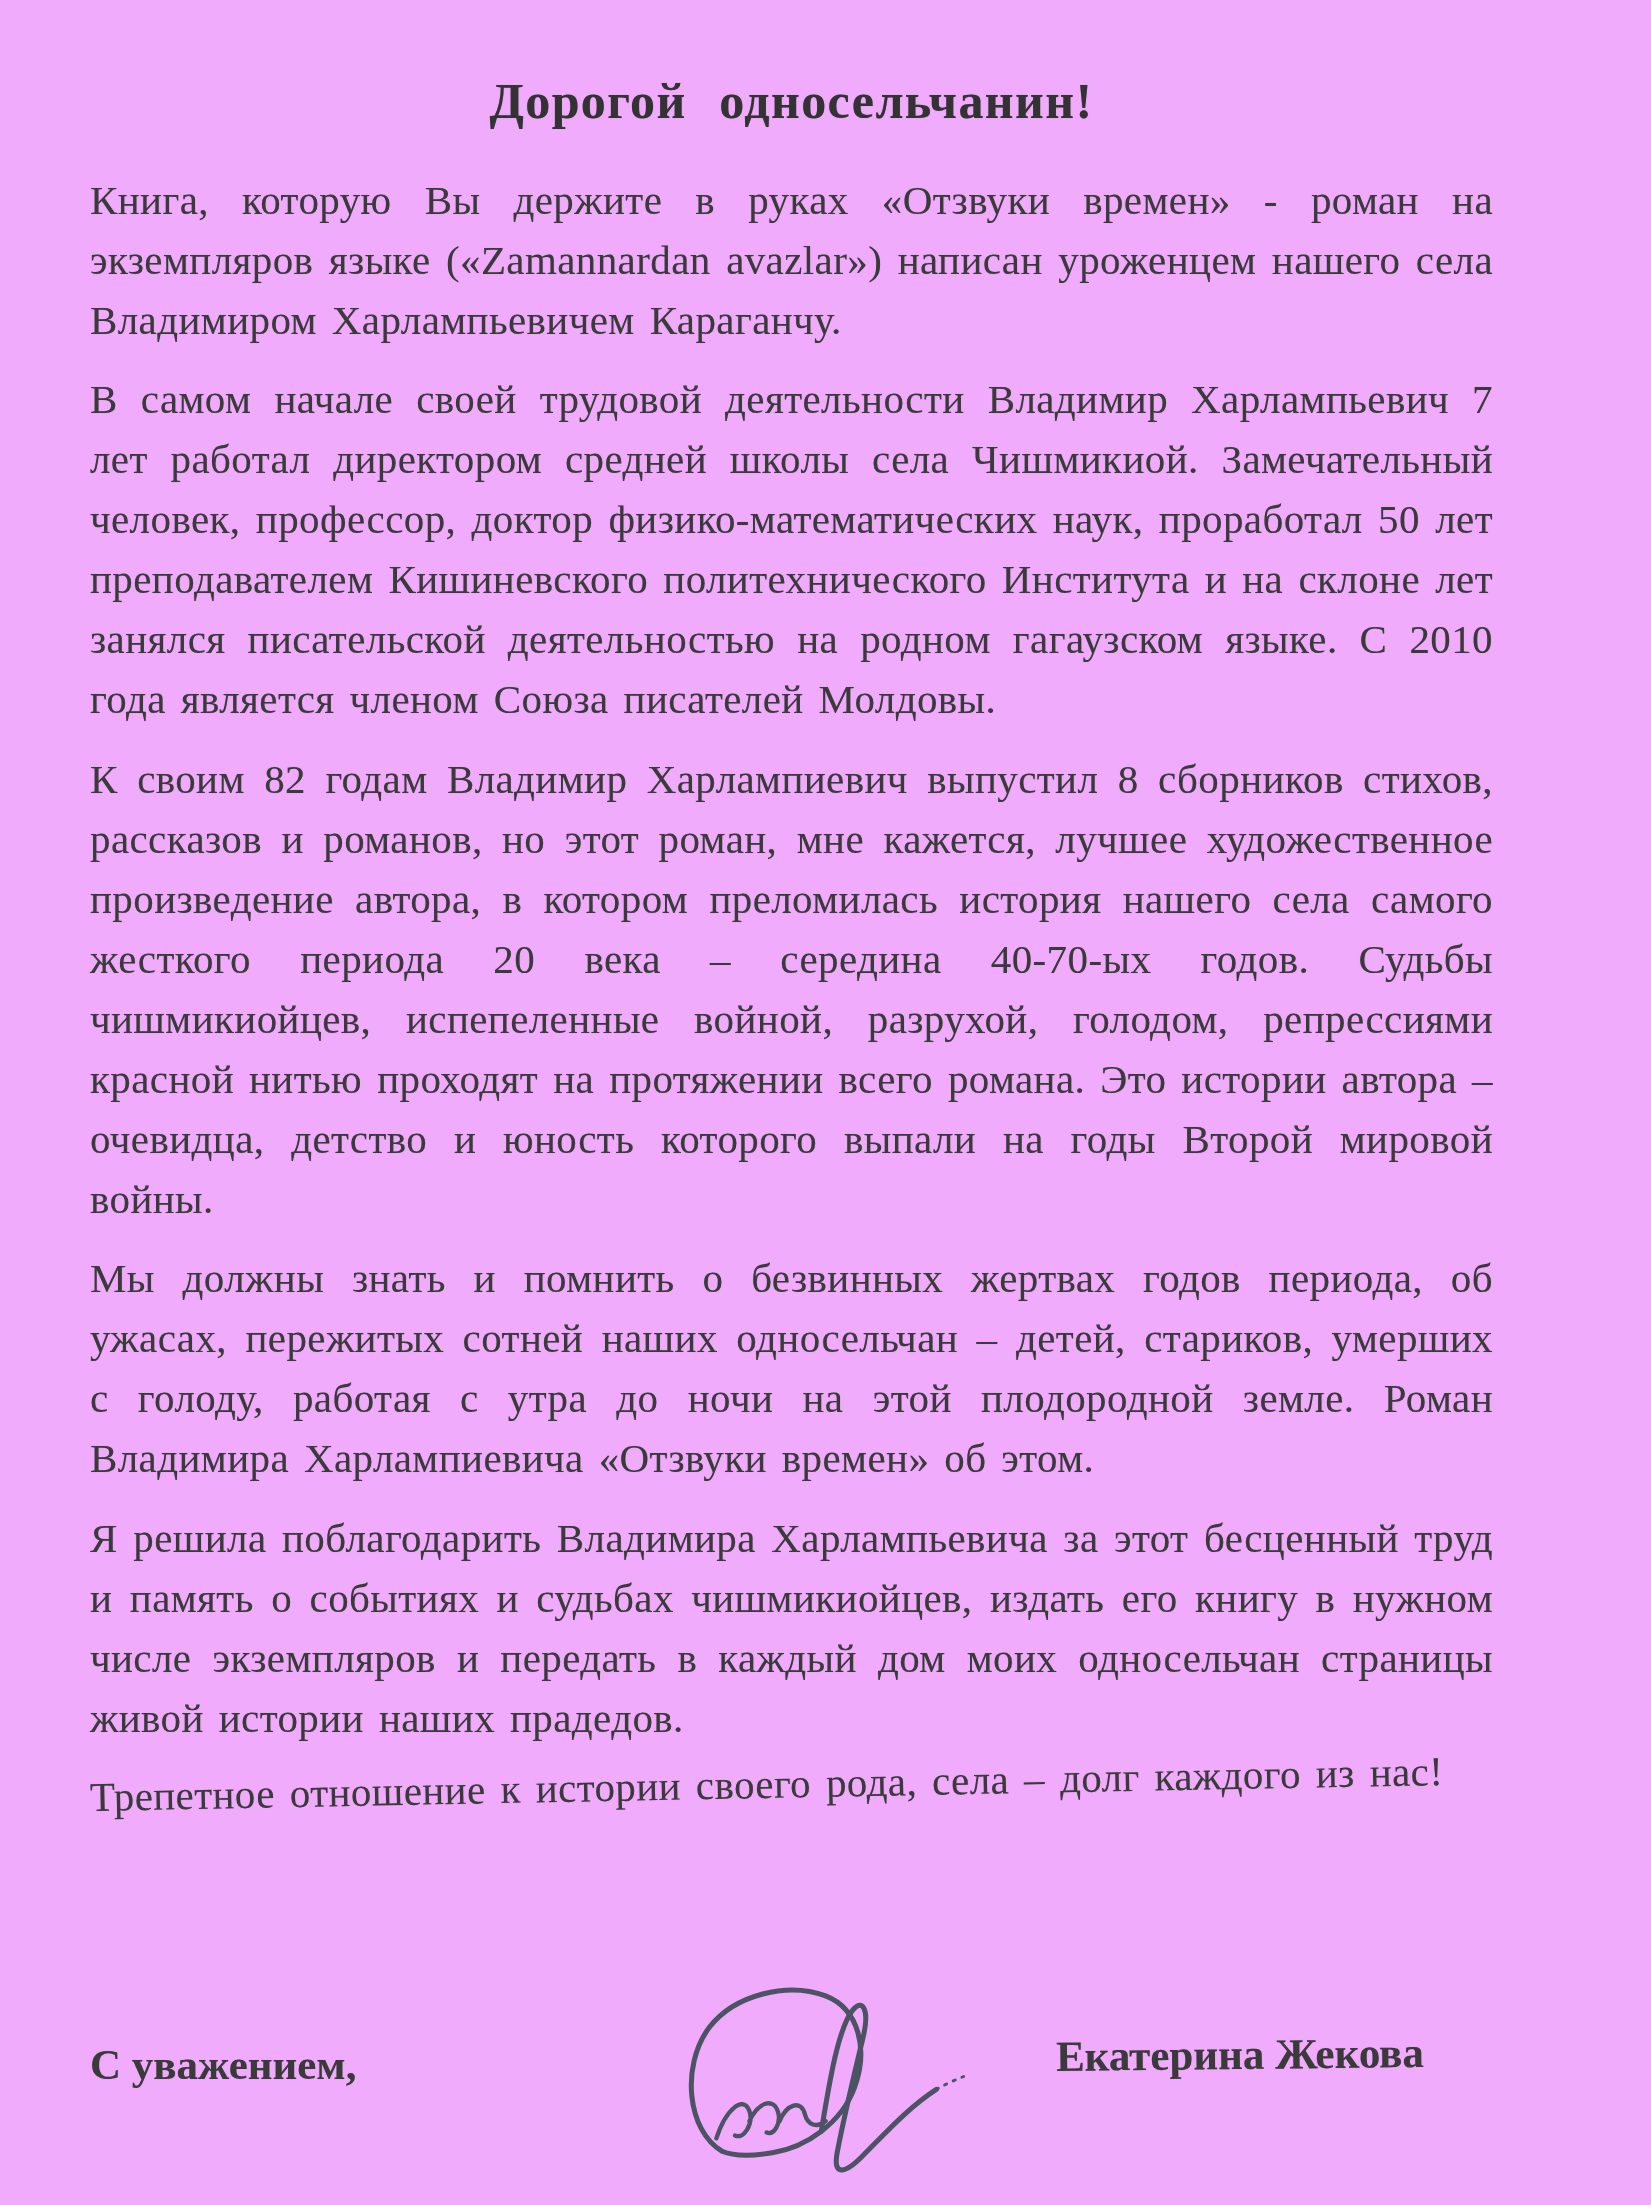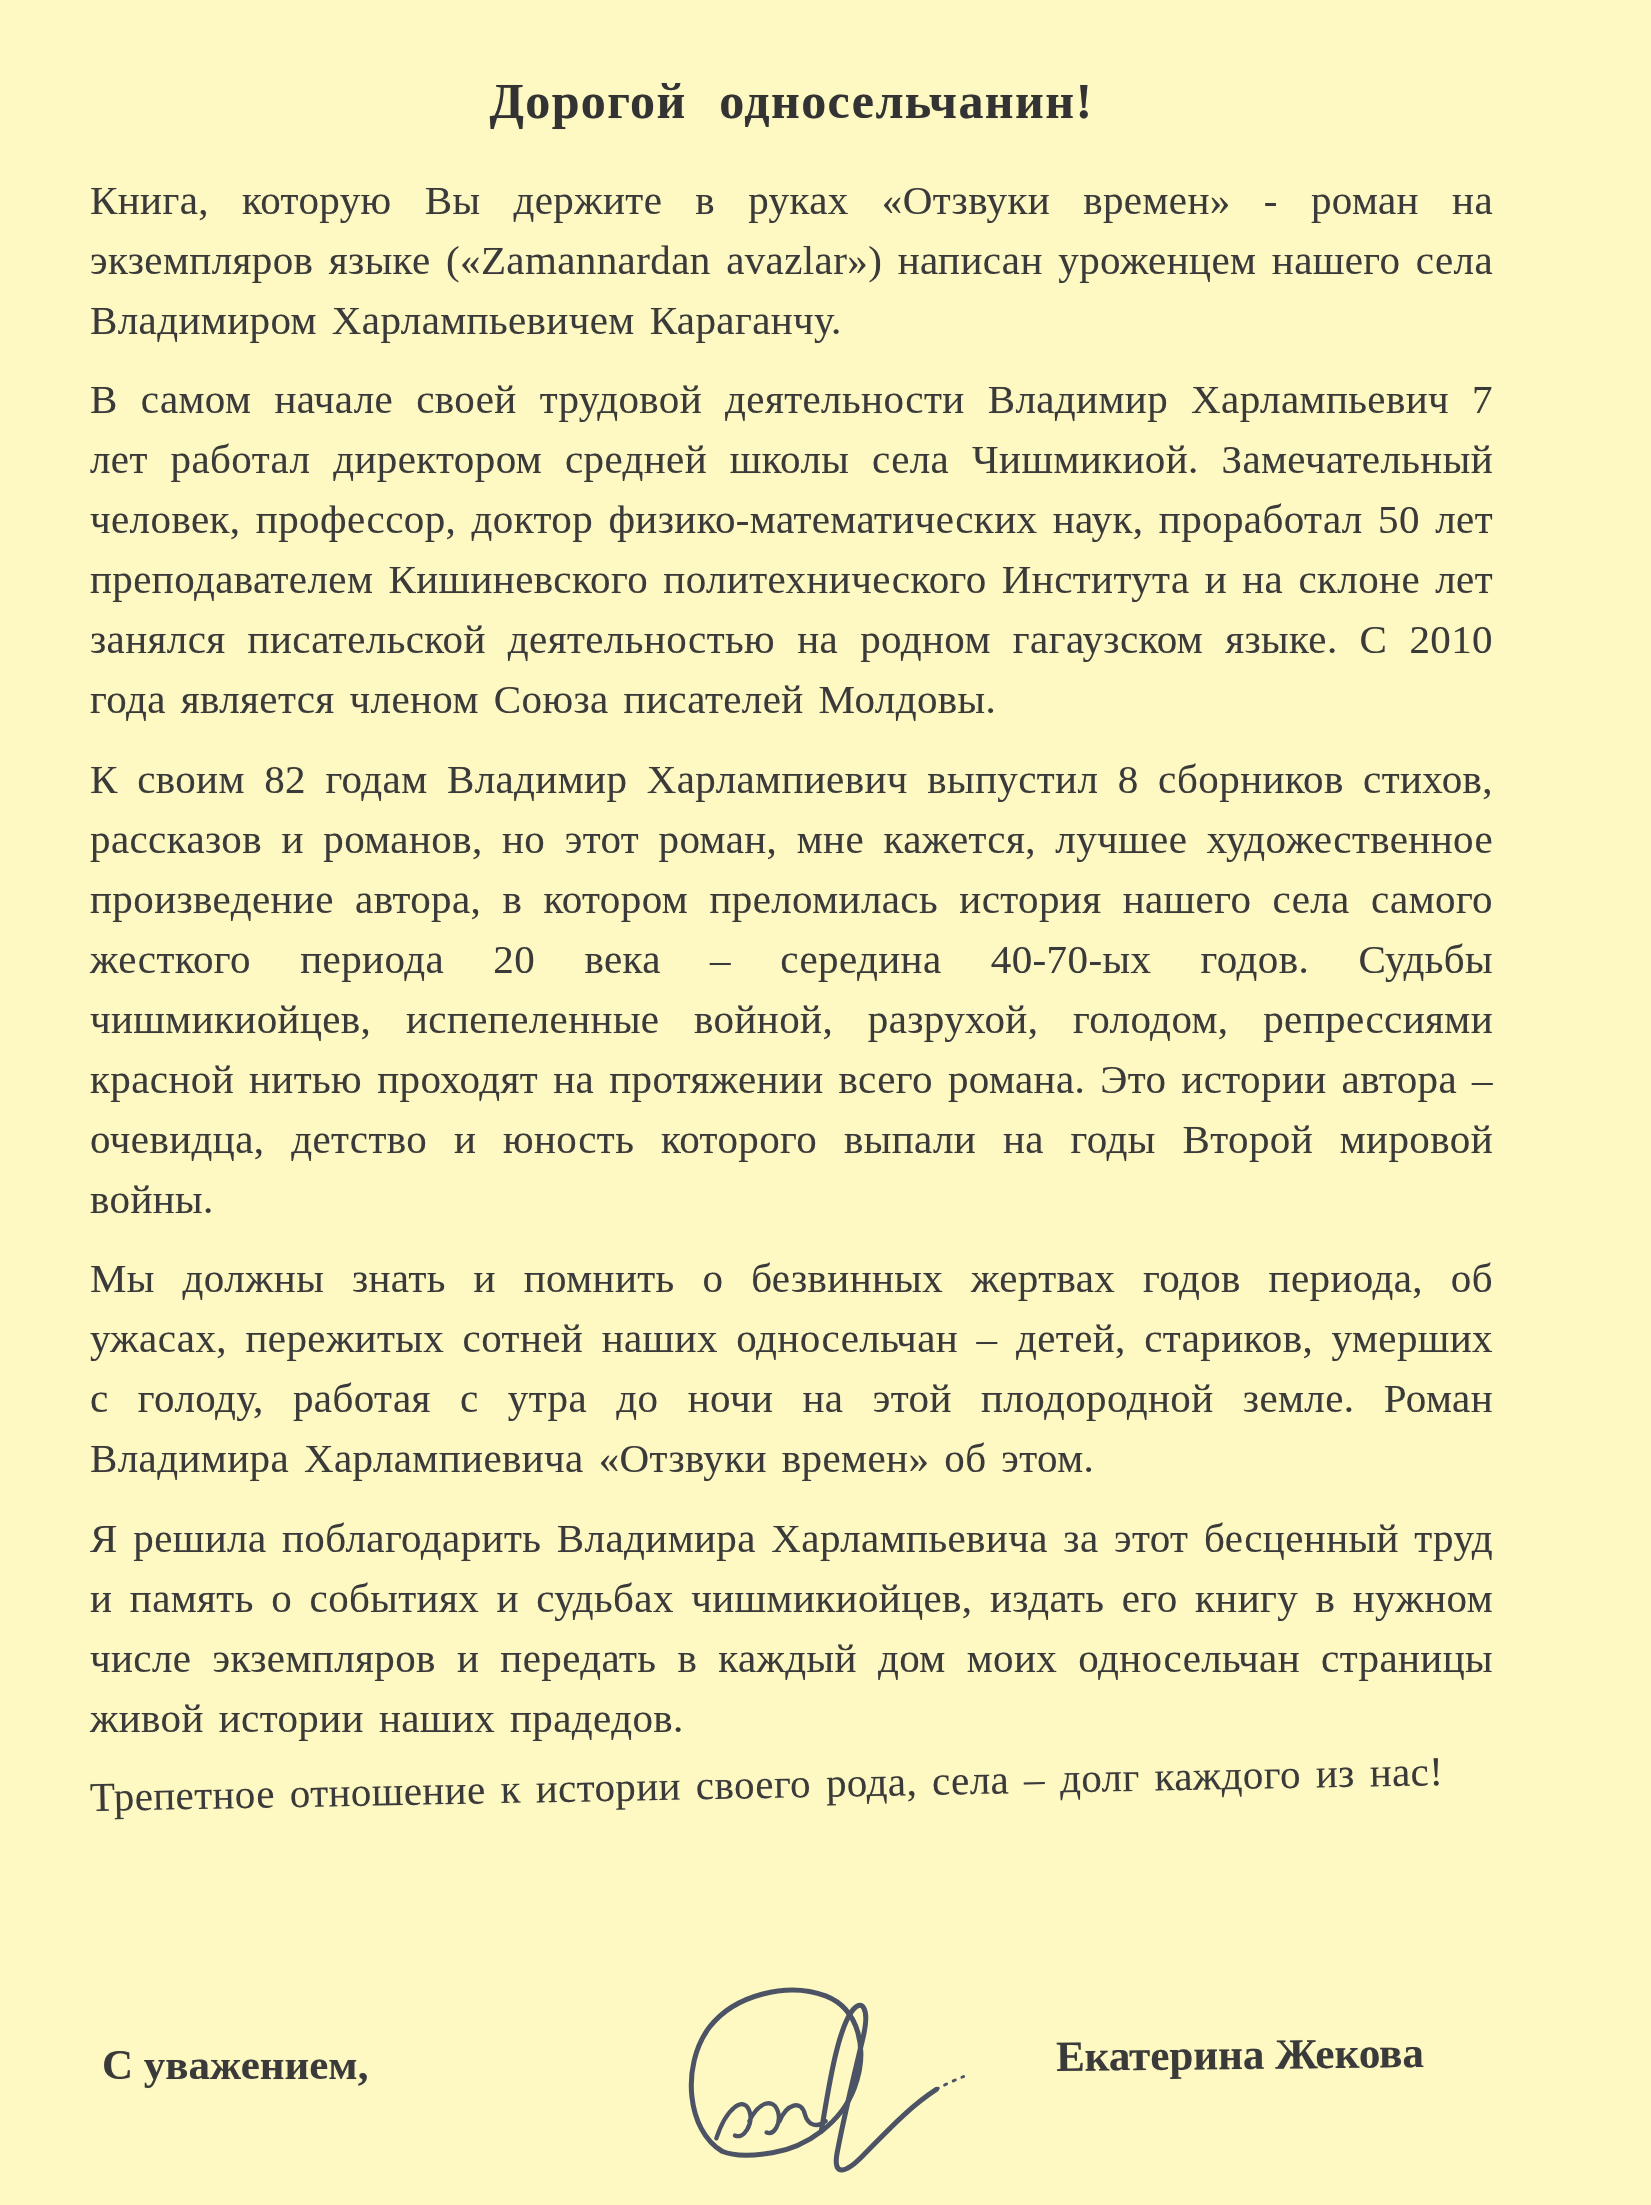--- a/index.html
+++ b/index.html
@@ -4,21 +4,21 @@
 <style>
   html, body {
     margin: 0;
     padding: 0;
     background: #ffffff;
   }
   .page {
     position: relative;
     width: 1651px;
     height: 2205px;
-    background: #fef9c3;
+    background: #f0abfc;
     overflow: hidden;
     font-family: "Liberation Serif", "DejaVu Serif", serif;
     color: #3a3a3a;
   }
   .letter {
     position: absolute;
     left: 90px;
     top: 72px;
     width: 1403px;
   }
@@ -48,21 +48,21 @@
   }
   .closing {
     position: absolute;
     left: 90px;
     top: 2030px;
     width: 1403px;
     height: 176px;
   }
   .salutation {
     position: absolute;
-    left: 12px;
+    left: 0;
     top: 10px;
     font-size: 43px;
     font-weight: bold;
     color: #3a3a3a;
     text-shadow: 0 0 0.7px rgba(55,55,55,0.30);
   }
   .signature-name {
     position: absolute;
     left: 966px;
     top: 0;

